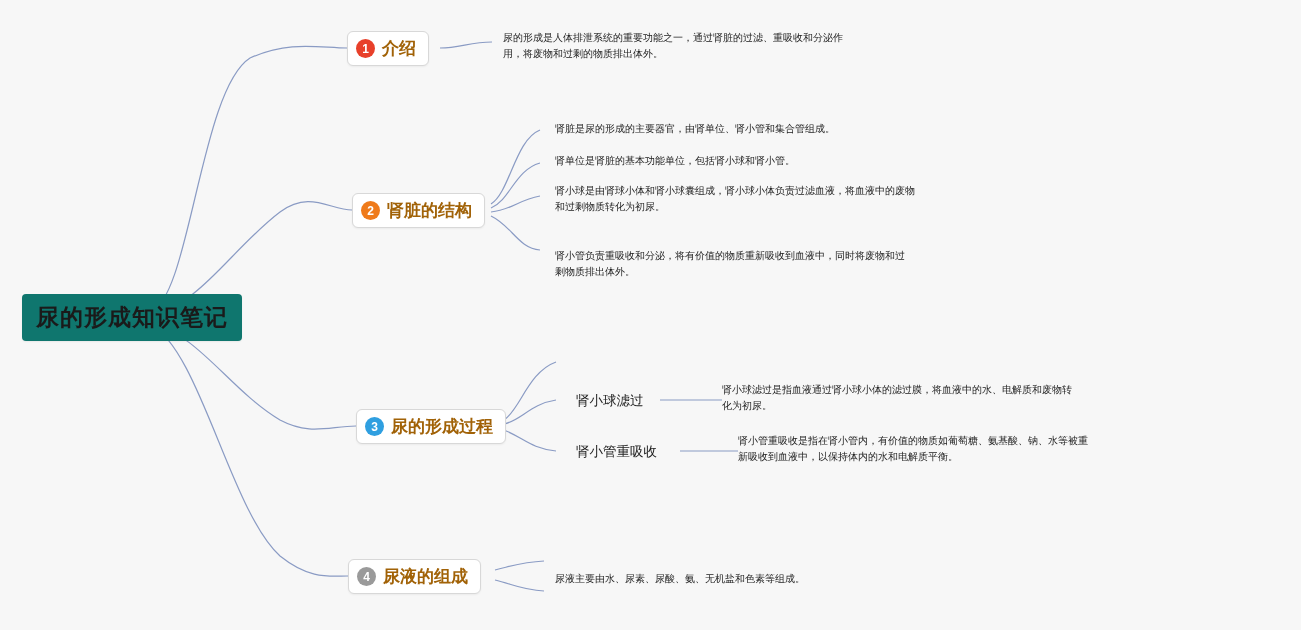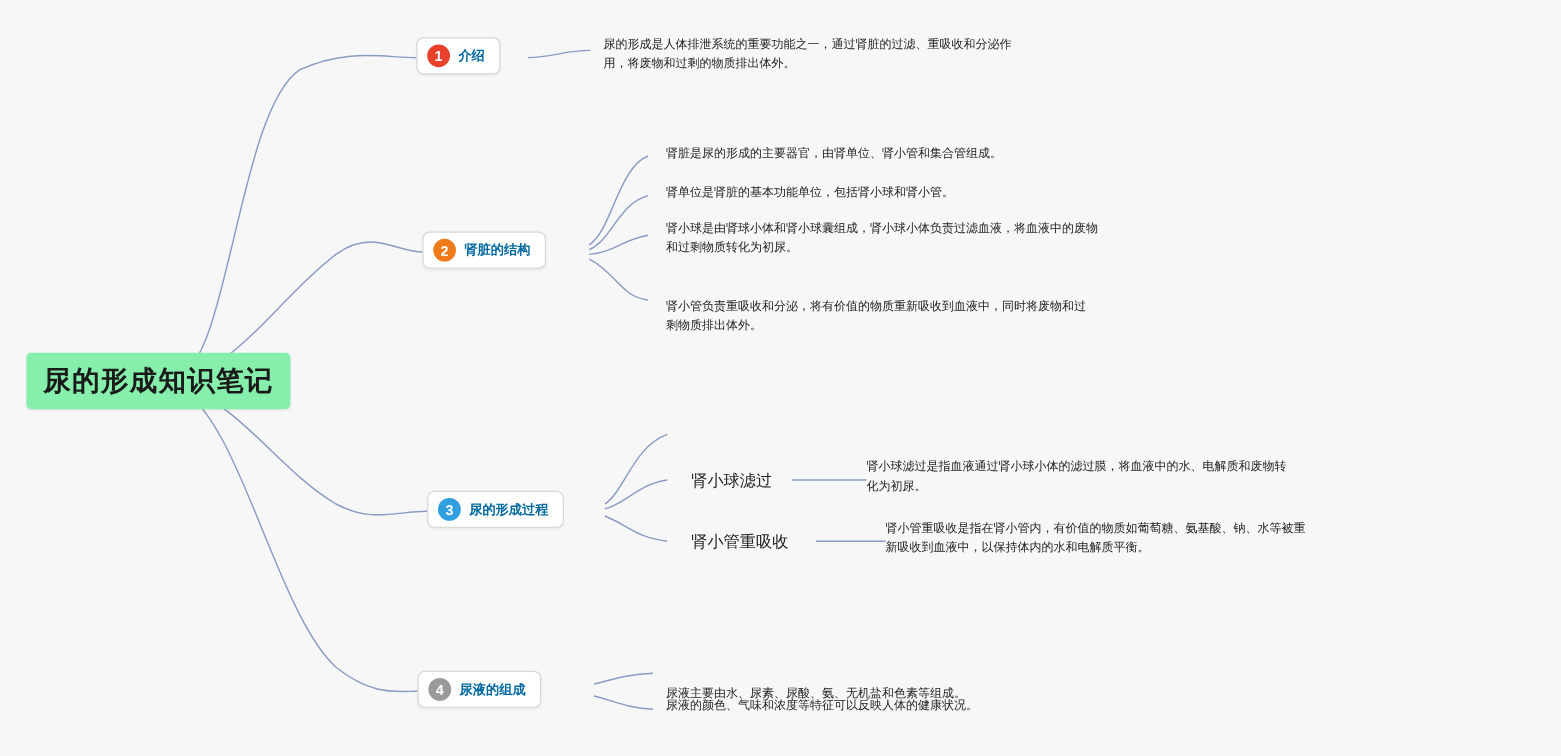--- a/index.html
+++ b/index.html
@@ -30,21 +30,21 @@
     pointer-events: none;
   }
   .node {
     position: absolute;
     box-sizing: border-box;
   }
   
   .root-node {
     left: 22px;
     top: 294px;
-    background: #86efac;
+    background: #0f766e;
     border-radius: 4px;
     padding: 8px 14px;
     font-size: 23px;
     font-weight: bold;
     color: #1a1a1a;
     letter-spacing: 1px;
     box-shadow: 0 1px 2px rgba(0,0,0,0.06);
     white-space: nowrap;
   }
   
@@ -65,22 +65,22 @@
     border-radius: 50%;
     color: #fff;
     font-size: 12px;
     font-weight: bold;
     display: flex;
     align-items: center;
     justify-content: center;
     flex: none;
   }
   .branch .blabel {
-    font-size: 11px;
-    color: #0369a1;
+    font-size: 17px;
+    color: #a16207;
     font-weight: bold;
   }
   
   .leaf {
     font-size: 10px;
     line-height: 1.62;
     color: #222;
     white-space: pre-line;
   }
   .subtopic {
@@ -157,15 +157,14 @@
 
   <div class="node subtopic" style="left:576px; top:443px;">肾小管重吸收</div>
   <div class="node leaf" style="left:738px; top:433px; width:535px;">肾小管重吸收是指在肾小管内，有价值的物质如葡萄糖、氨基酸、钠、水等被重
 新吸收到血液中，以保持体内的水和电解质平衡。</div>
 
   <div class="node branch" style="left:348px; top:559px;">
     <span class="num" style="background:#9a9a9a;">4</span>
     <span class="blabel">尿液的组成</span>
   </div>
   <div class="node leaf" style="left:555px; top:551px; width:560px;margin-top:20px;">尿液主要由水、尿素、尿酸、氨、无机盐和色素等组成。</div>
-  <div class="node leaf" style="left:555px; top:581px; width:560px;">尿液的颜色、气味和浓度等特征可以反映人体的健康状况。</div>
 
 </div>
 
 </body></html>

